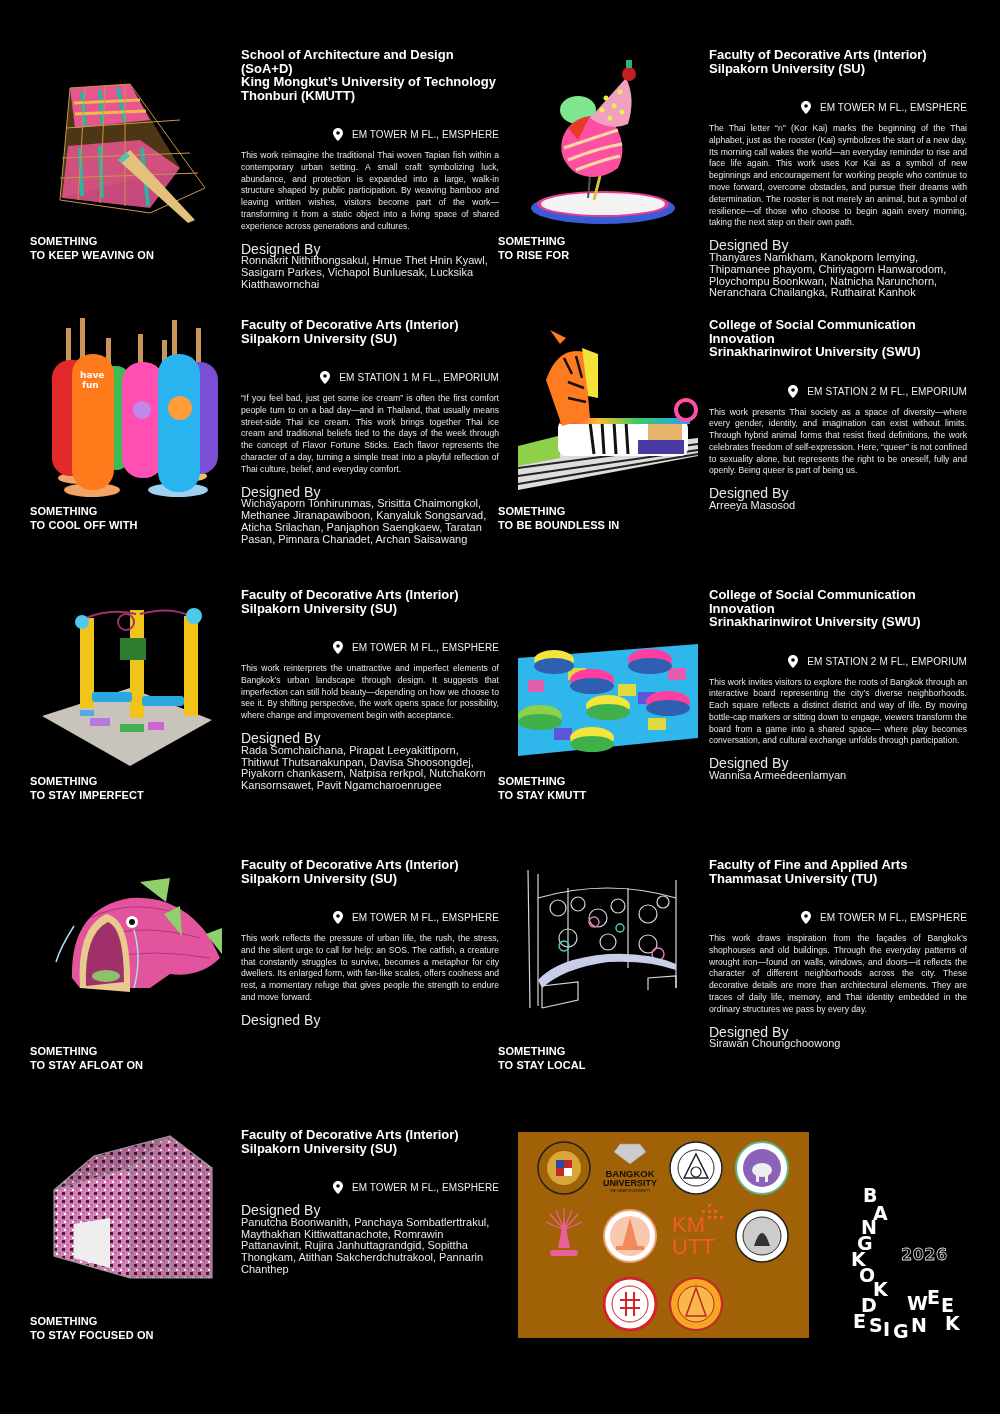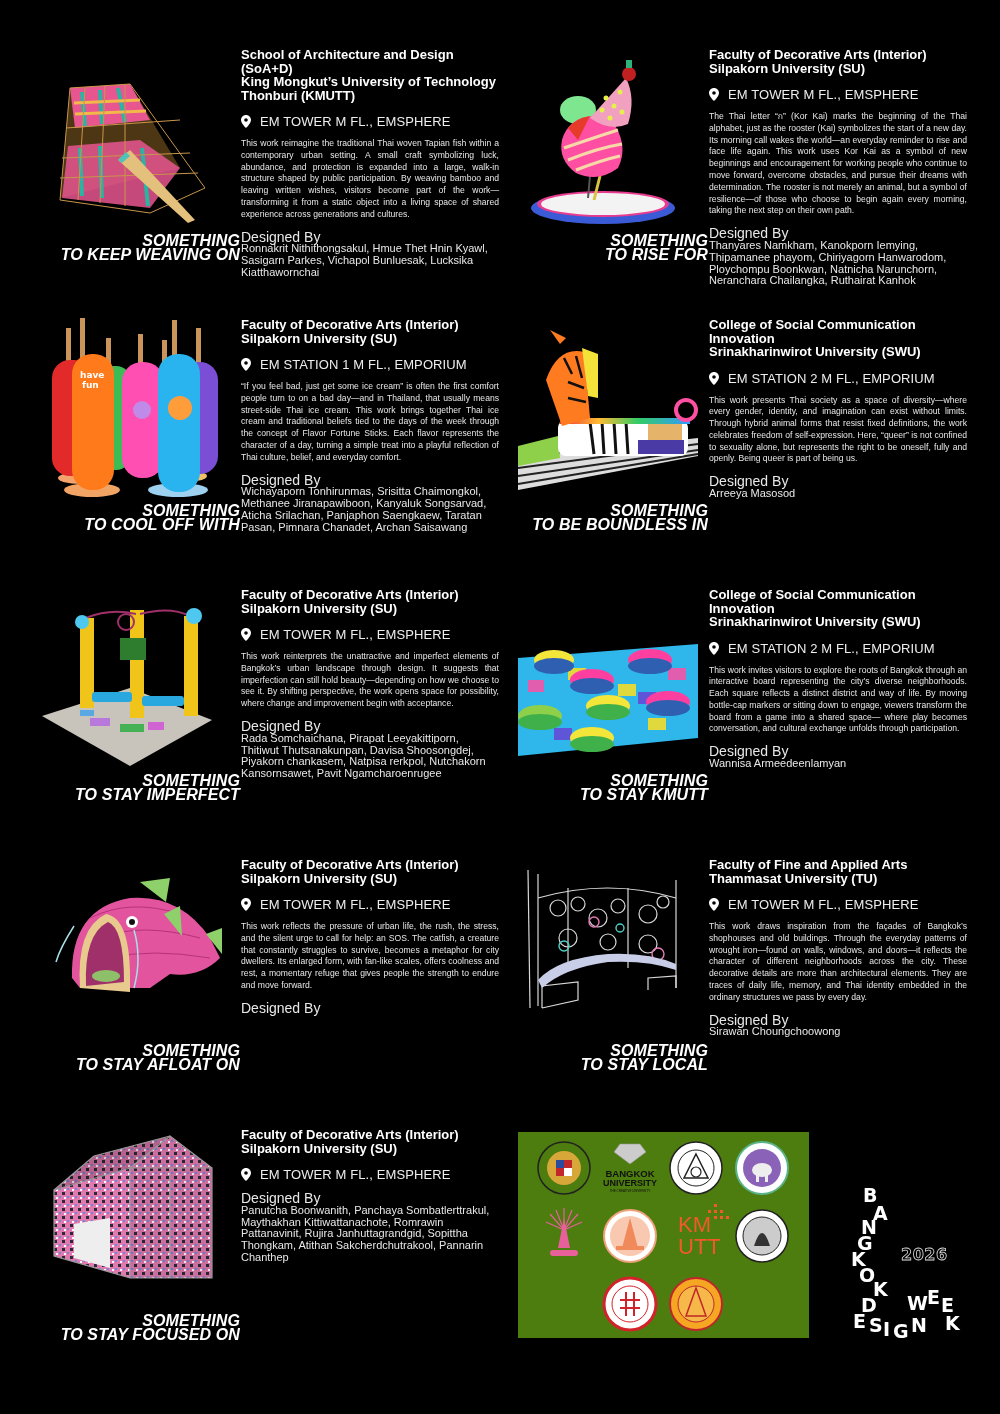--- a/index.html
+++ b/index.html
@@ -1,32 +1,32 @@
 <!DOCTYPE html>
 <html><head>
 <meta charset="utf-8">
 <style>
   * { box-sizing: border-box; margin: 0; padding: 0; }
   html, body { width: 1000px; height: 1414px; background: #000; overflow: hidden; }
   body { font-family: "Liberation Sans", "DejaVu Sans", sans-serif; color: #fff; position: relative; }
 
   .entry { position: absolute; width: 470px; height: 270px; }
   .entry .visual { position: absolute; left: 0; top: 0; width: 210px; height: 190px; }
-  .entry .caption { position: absolute; left: 0; width: 210px; text-align: right; font-weight: bold; font-size: 16px; line-height: 14px; letter-spacing: 0.1px; font-style: italic; }
+  .entry .caption { position: absolute; left: 0; width: 210px; text-align: left; font-weight: bold; font-size: 11px; line-height: 14px; letter-spacing: 0.1px; }
   .entry .info { position: absolute; left: 211px; top: 0; width: 258px; }
   .info .org { font-weight: bold; font-size: 13px; line-height: 13.5px; color: #fff; }
-  .info .loc { display: flex; align-items: center; margin-top: 12px; font-size: 13px; color: #eee; letter-spacing: 0.1px; }
+  .info .loc { display: flex; align-items: center; margin-top: 26px; font-size: 10px; color: #eee; letter-spacing: 0.1px; justify-content: flex-end; }
   .info .loc svg { width: 10px; height: 13px; margin-right: 9px; flex: none; }
   .info .desc { margin-top: 9px; font-size: 8.6px; line-height: 11.8px; color: #e8e8e8; text-align: justify; }
   .info .by-label { margin-top: 11px; font-size: 14px; line-height: 11.8px; color: #e8e8e8; }
   .info .by { font-size: 11px; line-height: 11.8px; color: #e8e8e8; }
 
   .visual svg { width: 100%; height: 100%; display: block; }
 
-  .logo-panel { position: absolute; left: 518px; top: 1132px; width: 291px; height: 206px; background: #4d7c0f; }
+  .logo-panel { position: absolute; left: 518px; top: 1132px; width: 291px; height: 206px; background: #a16207; }
   .logo { position: absolute; width: 56px; height: 56px; display: flex; align-items: center; justify-content: center; }
   .logo svg { width: 100%; height: 100%; display: block; }
 
   .bdw { position: absolute; left: 835px; top: 1180px; width: 140px; height: 160px; }
   .bdw span.l { position: absolute; font-weight: bold; font-size: 19px; color: #fff; font-family: "DejaVu Sans", sans-serif; }
   .bdw .year { position: absolute; left: 66px; top: 65px; font-size: 16px; font-family: "DejaVu Sans", sans-serif; color: transparent; -webkit-text-stroke: 0.8px #ddd; letter-spacing: 0.5px; font-weight: bold; }
 </style>
 </head>
 <body>
 
@@ -549,21 +549,21 @@
       </svg>
   </div>
   <div class="logo" style="left:84px; top:76px;">
     <svg viewBox="0 0 56 56">
         <circle cx="28" cy="28" r="26" fill="#fff" stroke="#f0a27a" stroke-width="2"></circle>
         <circle cx="28" cy="28" r="20" fill="#f8c9b0"></circle>
         <polygon points="28,10 36,40 20,40" fill="#f08a5a"></polygon>
         <rect x="14" y="38" width="28" height="4" fill="#f08a5a"></rect>
       </svg>
   </div>
-  <div class="logo" style="left:156px; top:70px;">
+  <div class="logo" style="left:150px; top:70px;">
     <svg viewBox="0 0 56 56">
         <text x="4" y="30" font-family="Liberation Sans, sans-serif" font-size="22" fill="#f15a29">KM</text>
         <text x="4" y="52" font-family="Liberation Sans, sans-serif" font-size="22" fill="#f15a29">UTT</text>
         <g fill="#f15a29">
           <rect x="40" y="2" width="3" height="3"></rect>
           <rect x="40" y="8" width="3" height="3"></rect>
           <rect x="40" y="14" width="3" height="3"></rect>
           <rect x="34" y="8" width="3" height="3"></rect>
           <rect x="46" y="8" width="3" height="3"></rect>
           <rect x="46" y="14" width="3" height="3"></rect>

